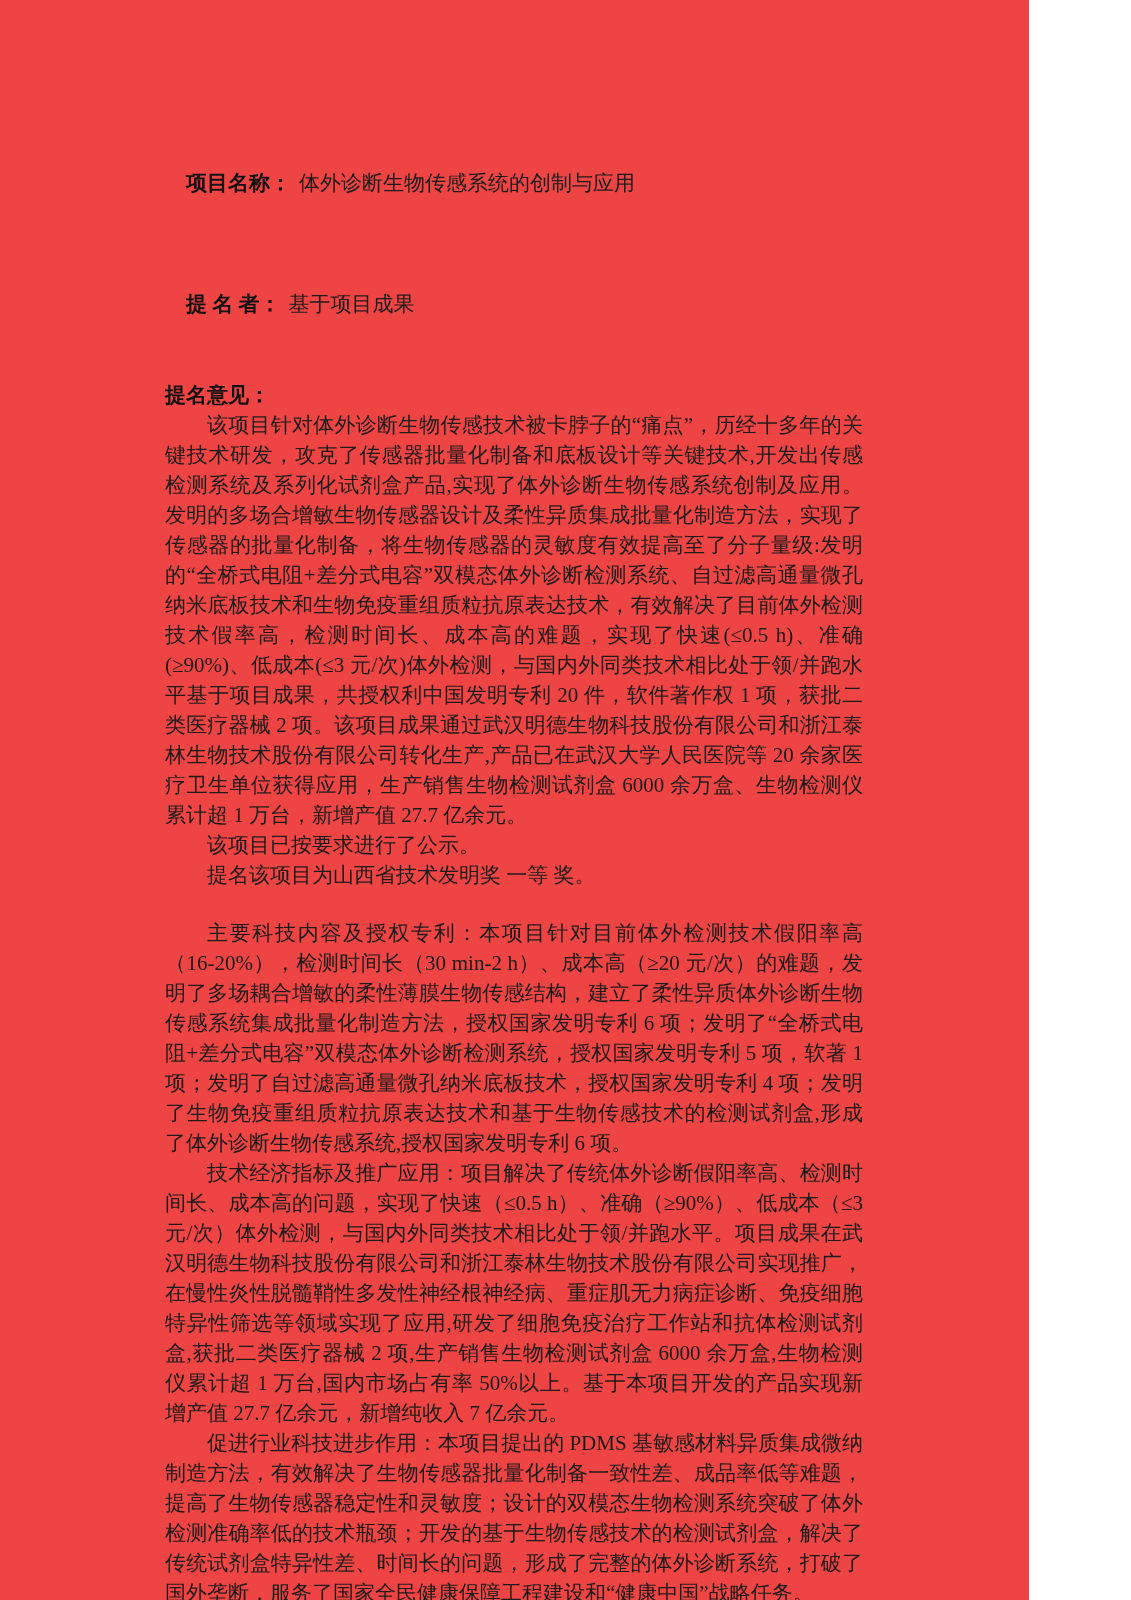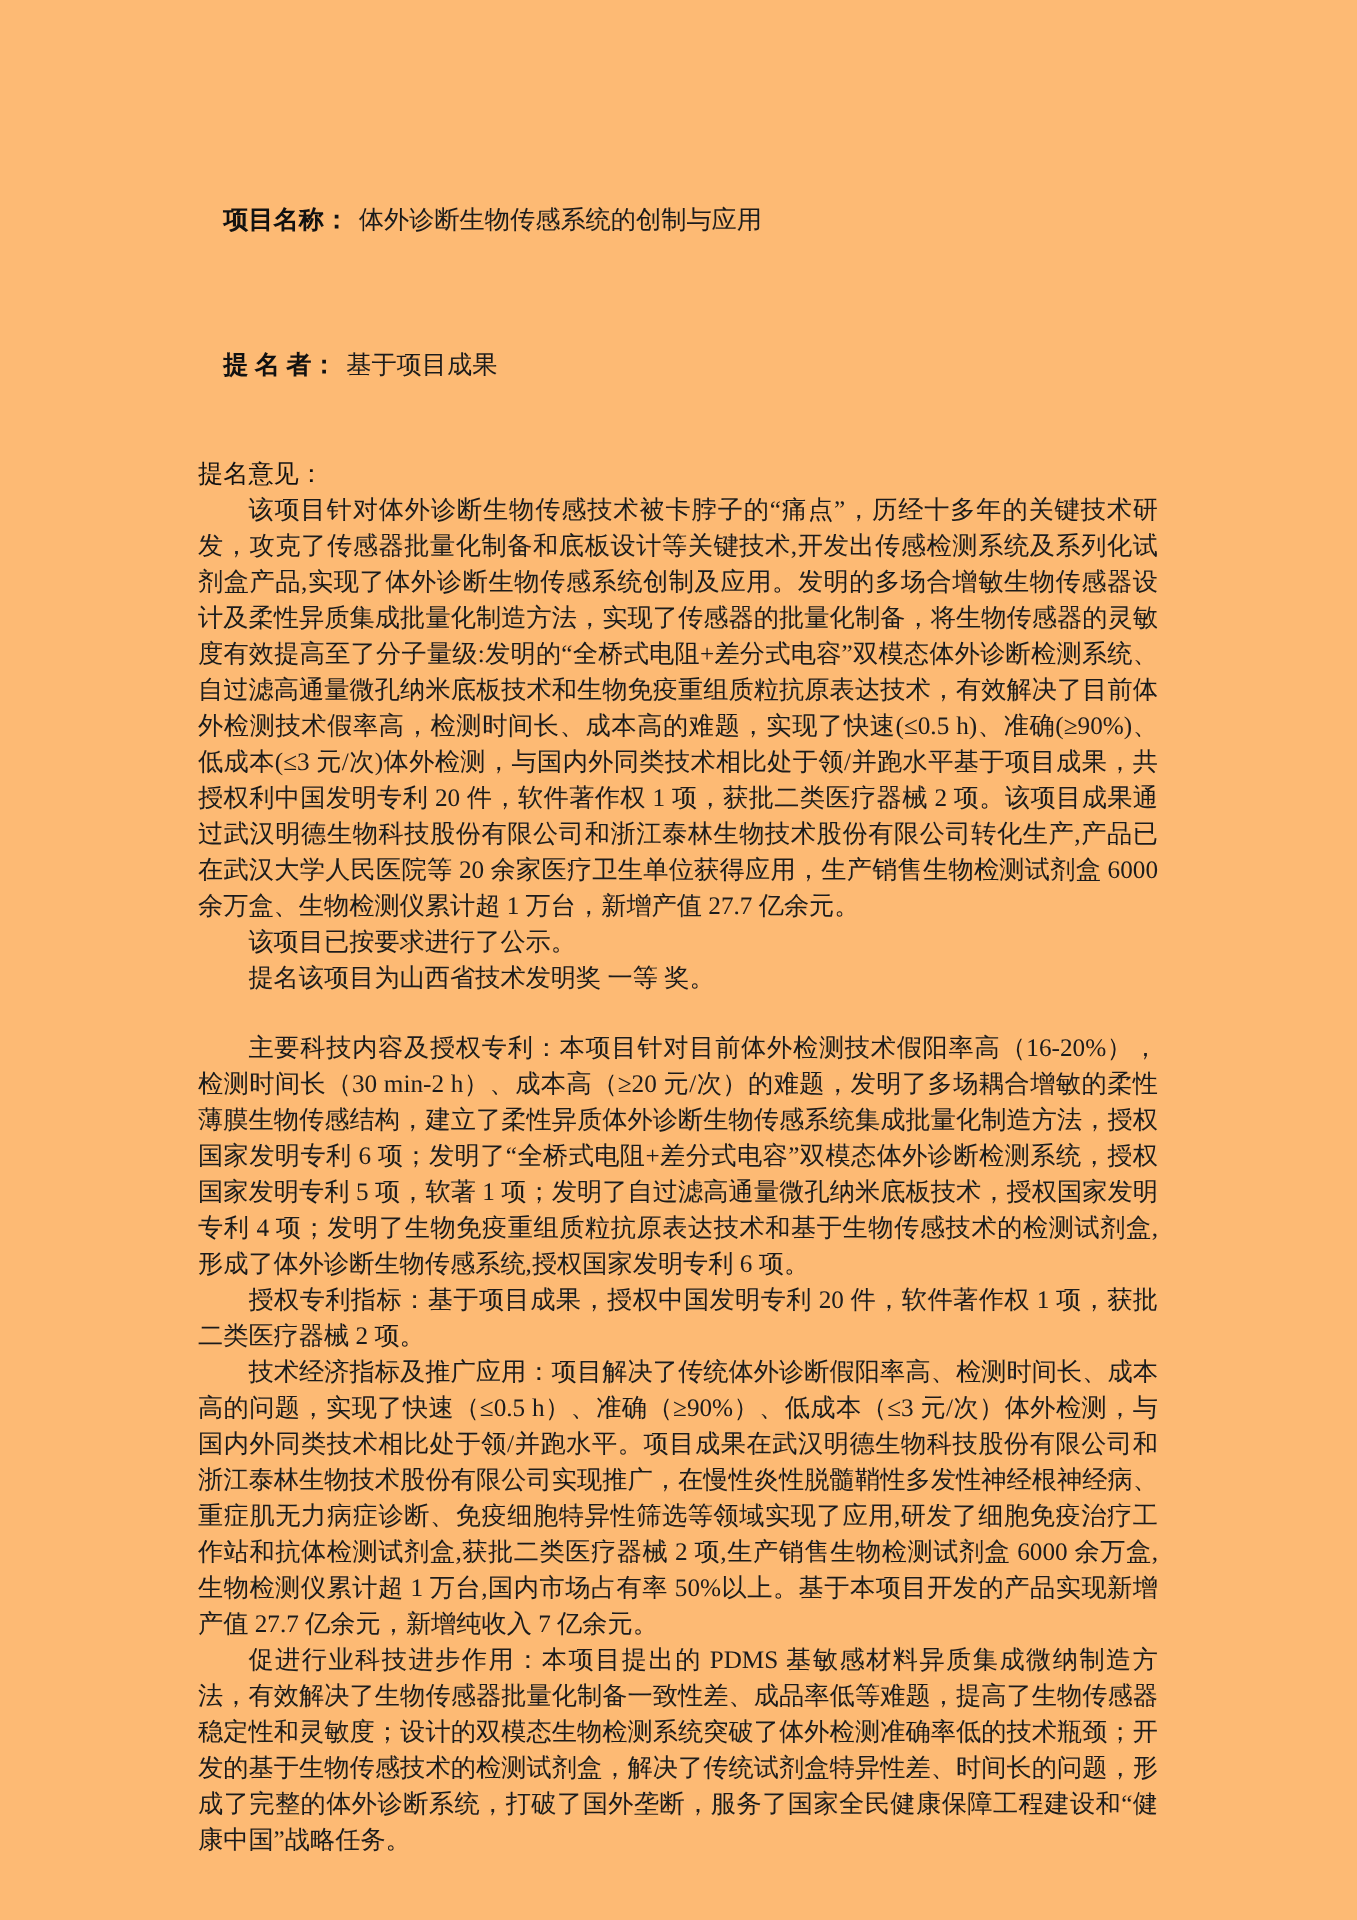--- a/index.html
+++ b/index.html
@@ -2,24 +2,24 @@
 <html><head>
 <meta charset="utf-8">
 <style>
   html, body {
     margin: 0;
     padding: 0;
     background: #ffffff;
   }
   .page {
     position: relative;
-    width: 1131px;
+    width: 1029px;
     height: 1600px;
     box-sizing: border-box;
-    background: #fdba74;
+    background: #ef4444;
     padding: 138px 166px 0 165px;
     overflow: hidden;
     font-family: "Liberation Serif", "DejaVu Serif", serif;
     font-size: 21px;
     line-height: 30px;
     color: #1b1b1b;
   }
   .field {
     margin-bottom: 31px;
     white-space: pre-wrap;
@@ -31,21 +31,21 @@
   .field-value {
     margin-left: 8px;
   }
   .section {
     margin-top: 0;
   }
   .section + .section {
     margin-top: 28px;
   }
   .section-heading {
-    font-weight: 400;
+    font-weight: 700;
     color: #111111;
     text-align: left;
   }
   .para {
     margin: 0;
     text-align: justify;
     text-indent: 2em;
   }
 </style>
 </head>
@@ -63,18 +63,17 @@
 
   <div class="section">
     <div class="section-heading">提名意见：</div>
     <p class="para">该项目针对体外诊断生物传感技术被卡脖子的“痛点”，历经十多年的关键技术研发，攻克了传感器批量化制备和底板设计等关键技术,开发出传感检测系统及系列化试剂盒产品,实现了体外诊断生物传感系统创制及应用。发明的多场合增敏生物传感器设计及柔性异质集成批量化制造方法，实现了传感器的批量化制备，将生物传感器的灵敏度有效提高至了分子量级:发明的“全桥式电阻+差分式电容”双模态体外诊断检测系统、自过滤高通量微孔纳米底板技术和生物免疫重组质粒抗原表达技术，有效解决了目前体外检测技术假率高，检测时间长、成本高的难题，实现了快速(≤0.5 h)、准确(≥90%)、低成本(≤3 元/次)体外检测，与国内外同类技术相比处于领/并跑水平基于项目成果，共授权利中国发明专利 20 件，软件著作权 1 项，获批二类医疗器械 2 项。该项目成果通过武汉明德生物科技股份有限公司和浙江泰林生物技术股份有限公司转化生产,产品已在武汉大学人民医院等 20 余家医疗卫生单位获得应用，生产销售生物检测试剂盒 6000 余万盒、生物检测仪累计超 1 万台，新增产值 27.7 亿余元。</p>
     <p class="para">该项目已按要求进行了公示。</p>
     <p class="para">提名该项目为山西省技术发明奖 一等 奖。</p>
   </div>
 
   <div class="section">
     <p class="para">主要科技内容及授权专利：本项目针对目前体外检测技术假阳率高（16-20%），检测时间长（30 min-2 h）、成本高（≥20 元/次）的难题，发明了多场耦合增敏的柔性薄膜生物传感结构，建立了柔性异质体外诊断生物传感系统集成批量化制造方法，授权国家发明专利 6 项；发明了“全桥式电阻+差分式电容”双模态体外诊断检测系统，授权国家发明专利 5 项，软著 1 项；发明了自过滤高通量微孔纳米底板技术，授权国家发明专利 4 项；发明了生物免疫重组质粒抗原表达技术和基于生物传感技术的检测试剂盒,形成了体外诊断生物传感系统,授权国家发明专利 6 项。</p>
-    <p class="para">授权专利指标：基于项目成果，授权中国发明专利 20 件，软件著作权 1 项，获批二类医疗器械 2 项。</p>
     <p class="para">技术经济指标及推广应用：项目解决了传统体外诊断假阳率高、检测时间长、成本高的问题，实现了快速（≤0.5 h）、准确（≥90%）、低成本（≤3 元/次）体外检测，与国内外同类技术相比处于领/并跑水平。项目成果在武汉明德生物科技股份有限公司和浙江泰林生物技术股份有限公司实现推广，在慢性炎性脱髓鞘性多发性神经根神经病、重症肌无力病症诊断、免疫细胞特异性筛选等领域实现了应用,研发了细胞免疫治疗工作站和抗体检测试剂盒,获批二类医疗器械 2 项,生产销售生物检测试剂盒 6000 余万盒,生物检测仪累计超 1 万台,国内市场占有率 50%以上。基于本项目开发的产品实现新增产值 27.7 亿余元，新增纯收入 7 亿余元。</p>
     <p class="para">促进行业科技进步作用：本项目提出的 PDMS 基敏感材料异质集成微纳制造方法，有效解决了生物传感器批量化制备一致性差、成品率低等难题，提高了生物传感器稳定性和灵敏度；设计的双模态生物检测系统突破了体外检测准确率低的技术瓶颈；开发的基于生物传感技术的检测试剂盒，解决了传统试剂盒特异性差、时间长的问题，形成了完整的体外诊断系统，打破了国外垄断，服务了国家全民健康保障工程建设和“健康中国”战略任务。</p>
   </div>
 
 </div>
 
 </body></html>

